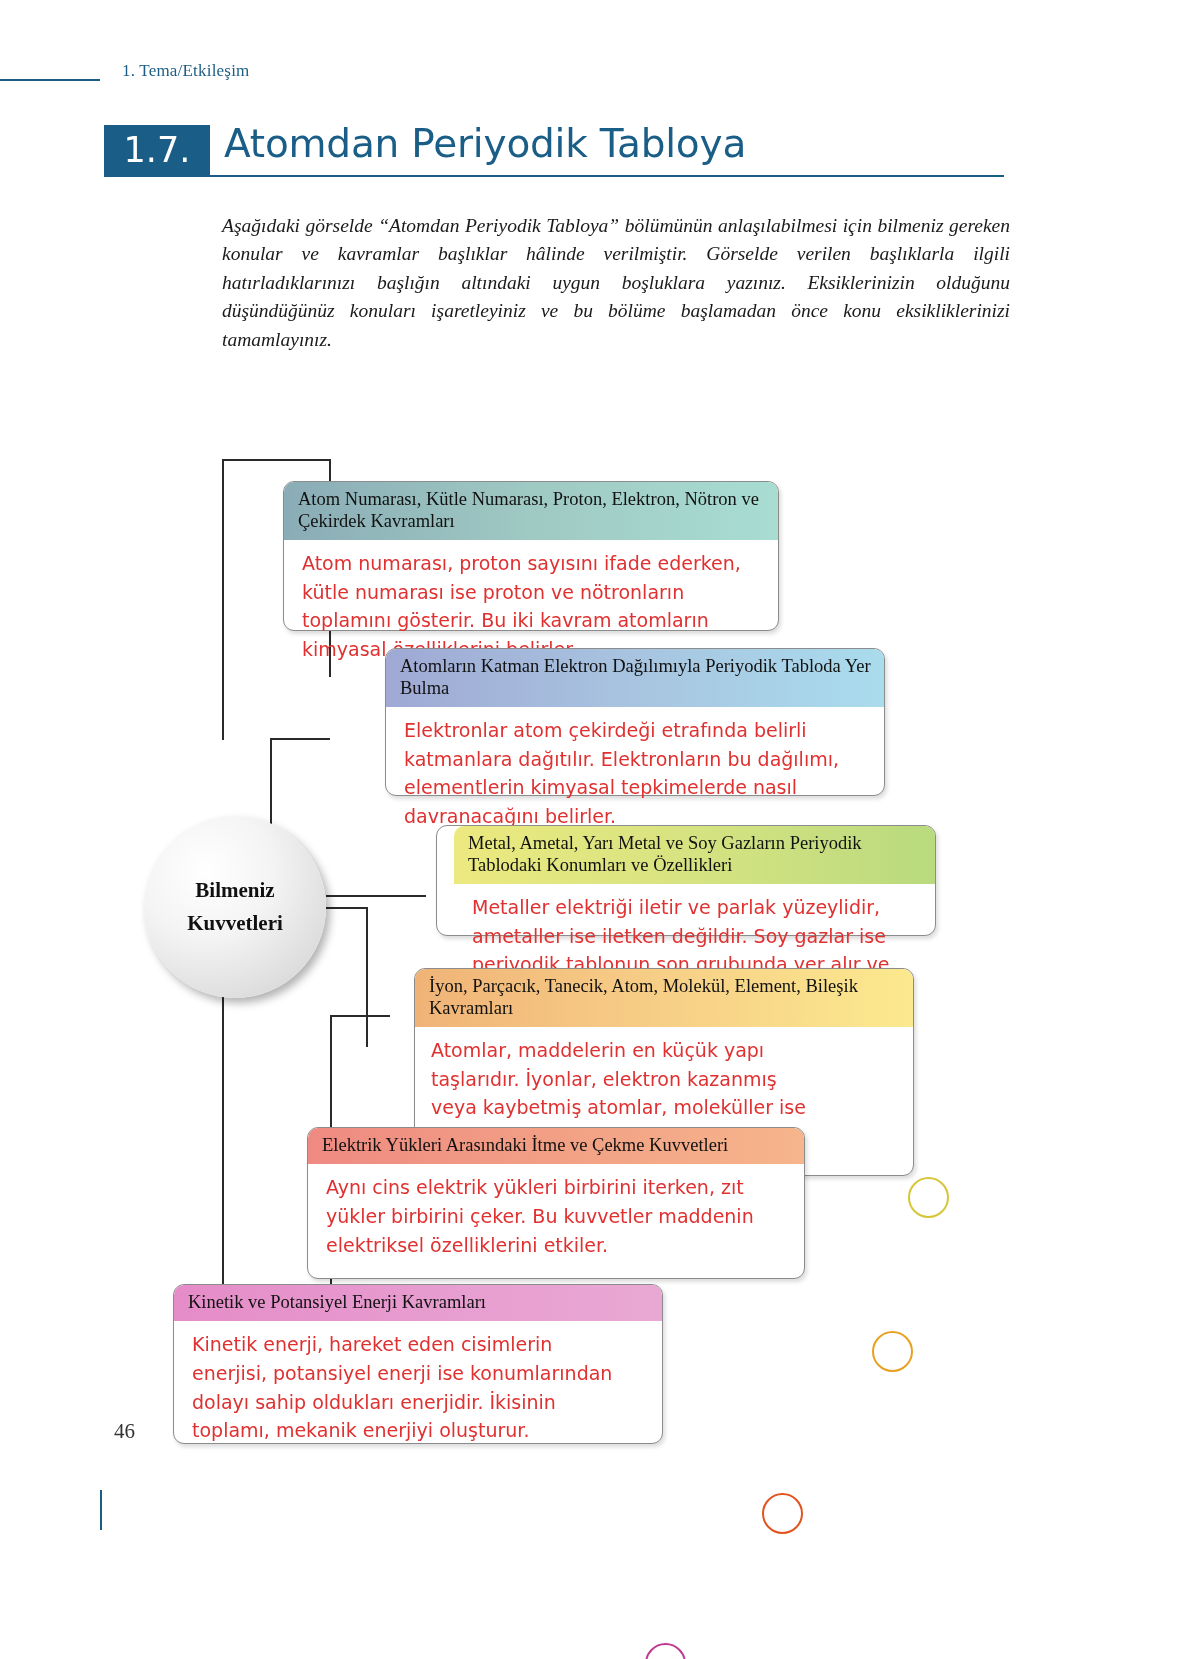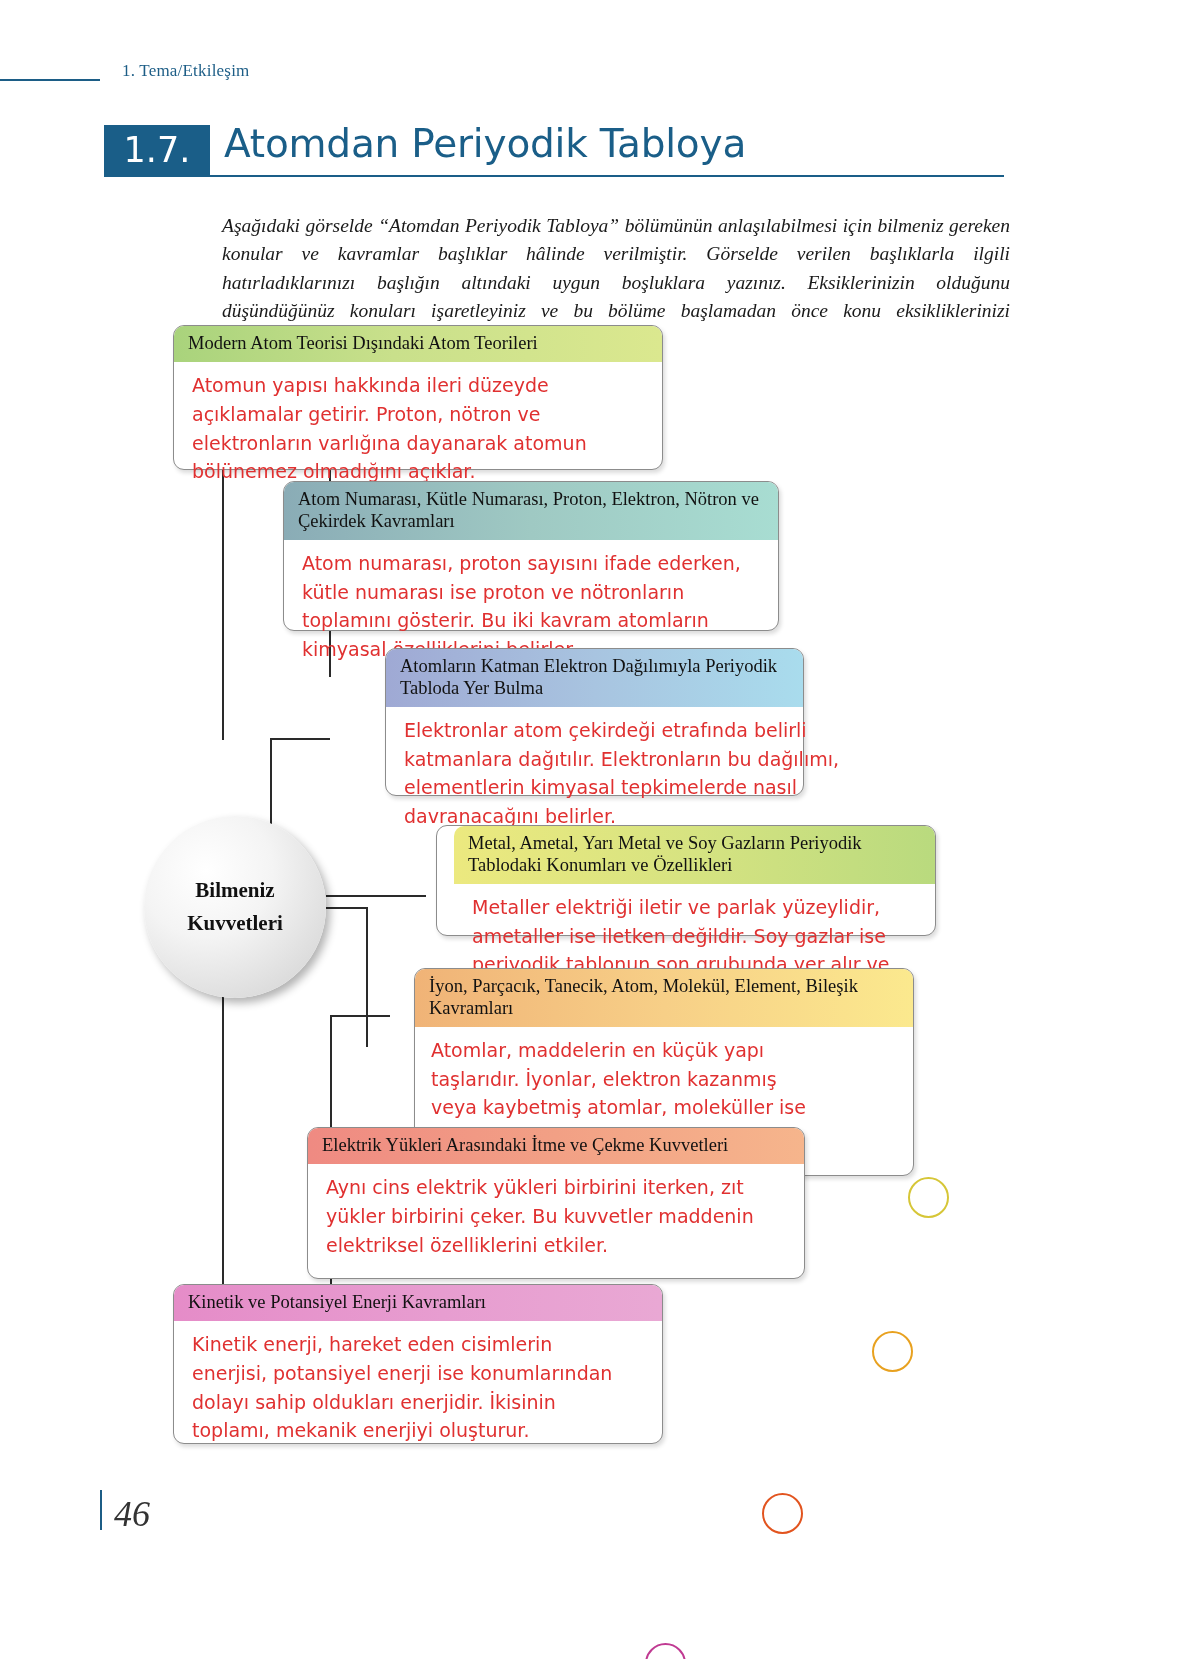--- a/index.html
+++ b/index.html
@@ -111,22 +111,22 @@
   .m-teal   { border-color:#1d7a75; }
   .m-blue   { border-color:#1f5fa8; }
   .m-lime   { border-color:#d6c637; }
   .m-orange { border-color:#e8a11f; }
   .m-red    { border-color:#e2541f; }
   .m-pink   { border-color:#c03a92; }
 
   
   #footer-bar { position:absolute; left:100px; top:1490px; width:2px; height:40px; background:#1c5d86; }
   #page-number {
-    position:absolute; left:114px; top:1493px;
-    font-family:"Liberation Serif", serif; font-size:36px; color:#333;font-style:italic;
+    position:absolute; left:114px; top:1419px;
+    font-family:"Liberation Serif", serif; font-size:21px; color:#333;
   }
 </style>
 </head>
 <body>
 
 <div id="header-rule"></div>
 <div id="breadcrumb">1. Tema/Etkileşim</div>
 
 <div id="title-row">
   <div id="section-number">1.7.</div>
@@ -157,33 +157,29 @@
   <div class="conn" style="left:330px; top:700px; width:2px; height:332px;"></div>
   <div class="conn" style="left:330px; top:700px; width:60px; height:2px;"></div>
 
   <div class="conn" style="left:286px; top:1030px; width:46px; height:2px;"></div>
 
   <div id="hub">
     <div class="hub-line">Bilmeniz</div>
     <div class="hub-line">Kuvvetleri</div>
   </div>
 
-  <div class="node" style="left:173px; top:10px; width:490px; height:145px;">
-    <div class="node-head hd-green">Modern Atom Teorisi Dışındaki Atom Teorileri</div>
-    <div class="node-body overflow" style="width:470px;">Atomun yapısı hakkında ileri düzeyde açıklamalar getirir. Proton, nötron ve elektronların varlığına dayanarak atomun bölünemez olmadığını açıklar.</div>
-  </div>
   <div class="marker m-green" style="left:659px; top:378px;"></div>
 
   <div class="node" style="left:283px; top:166px; width:496px; height:150px;">
     <div class="node-head hd-teal">Atom Numarası, Kütle Numarası, Proton, Elektron, Nötron ve Çekirdek Kavramları</div>
     <div class="node-body overflow" style="width:480px;">Atom numarası, proton sayısını ifade ederken, kütle numarası ise proton ve nötronların toplamını gösterir. Bu iki kavram atomların kimyasal özelliklerini belirler.</div>
   </div>
   <div class="marker m-teal" style="left:758px; top:543px;"></div>
 
-  <div class="node" style="left:385px; top:333px; width:419px; height:148px;">
+  <div class="node" style="left:385px; top:333px; width:500px; height:148px;">
     <div class="node-head hd-blue">Atomların Katman Elektron Dağılımıyla Periyodik Tabloda Yer Bulma</div>
     <div class="node-body overflow" style="width:482px;">Elektronlar atom çekirdeği etrafında belirli katmanlara dağıtılır. Elektronların bu dağılımı, elementlerin kimyasal tepkimelerde nasıl davranacağını belirler.</div>
   </div>
   <div class="marker m-blue" style="left:855px; top:702px;"></div>
 
   <div class="node" style="left:436px; top:510px; width:500px; height:111px;padding-left:17px;">
     <div class="node-head hd-lime">Metal, Ametal, Yarı Metal ve Soy Gazların Periyodik Tablodaki Konumları ve Özellikleri</div>
     <div class="node-body overflow" style="width:482px;">Metaller elektriği iletir ve parlak yüzeylidir, ametaller ise iletken değildir. Soy gazlar ise periyodik tablonun son grubunda yer alır ve genellikle tepkimeye girmezler.</div>
   </div>
   <div class="marker m-lime" style="left:908px; top:862px;"></div>

